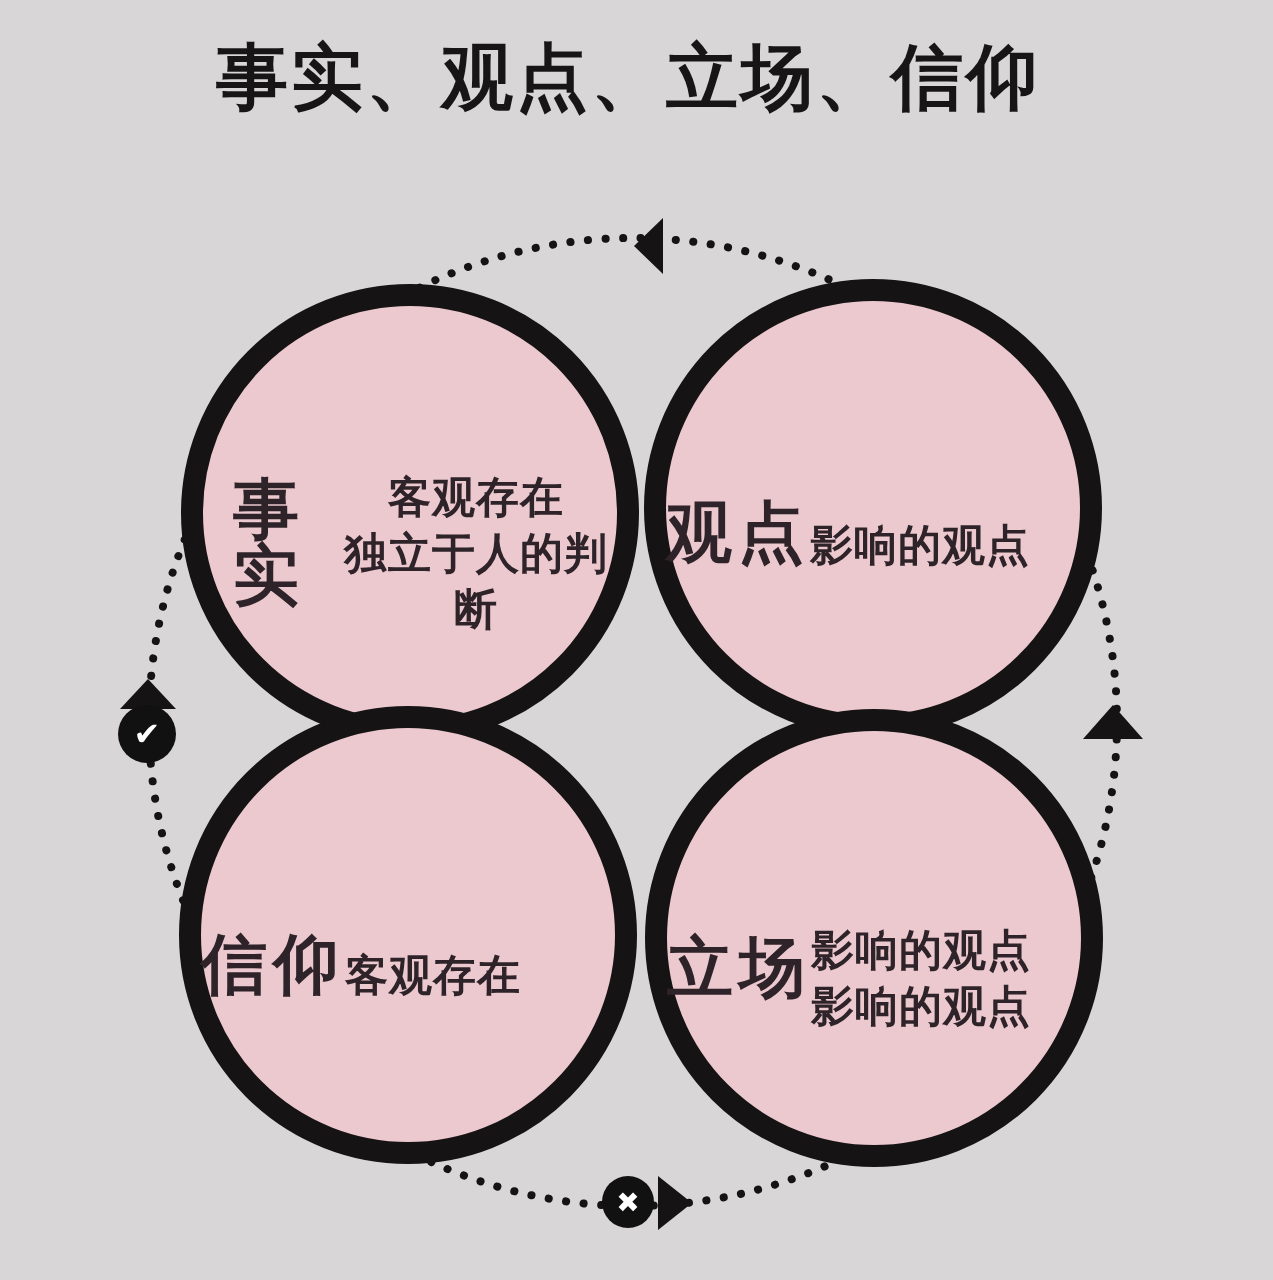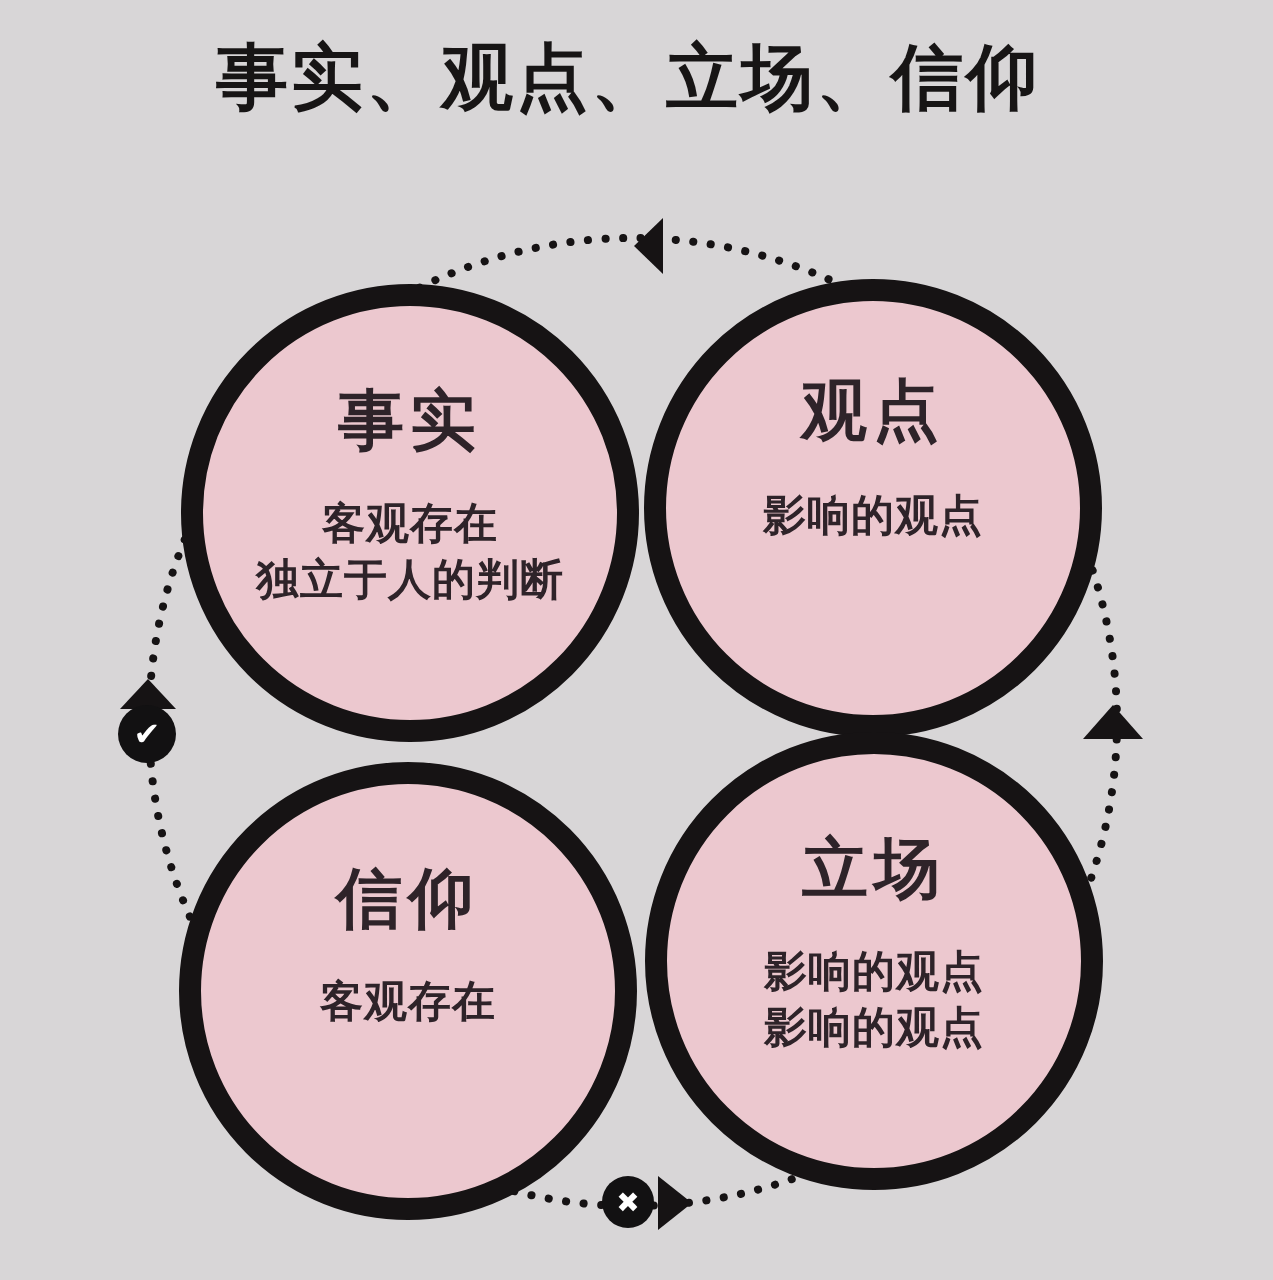--- a/index.html
+++ b/index.html
@@ -44,31 +44,30 @@
   .arrowhead{fill:var(--color-circle_border);}
   .node{
     position:absolute;
     width:458px;height:458px;
     box-sizing:border-box;
     border:22px solid var(--color-circle_border);
     border-radius:50%;
     background:var(--color-circle_fill);
     z-index:1;
     display:flex;
-    flex-direction:column;
+    flex-direction:row;
     align-items:center;
     text-align:center;
     padding-top:82px;
     color:var(--color-text_dark);
-    gap:20px;
   }
   .node-fact{left:181px;top:284px;}
   .node-viewpoint{left:644px;top:279px;font-family:Liberation Mono, monospace;}
-  .node-belief{left:179px;top:762px;}
-  .node-stance{left:645px;top:732px;}
+  .node-belief{left:179px;top:706px;}
+  .node-stance{left:645px;top:709px;}
   .node-title{
     font-size:66px;
     font-weight:bold;
     letter-spacing:6px;
     line-height:1;
     margin-bottom:22px;
   }
   .node-desc{
     font-size:43px;
     font-weight:bold;

